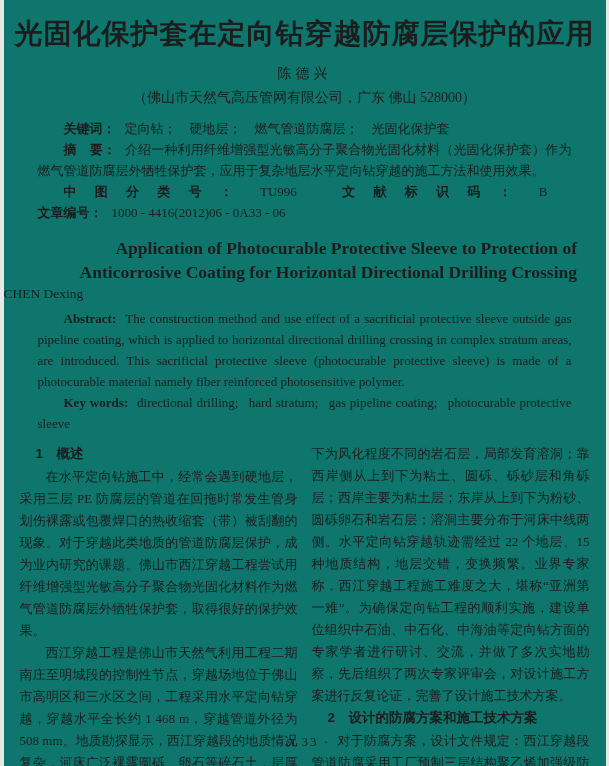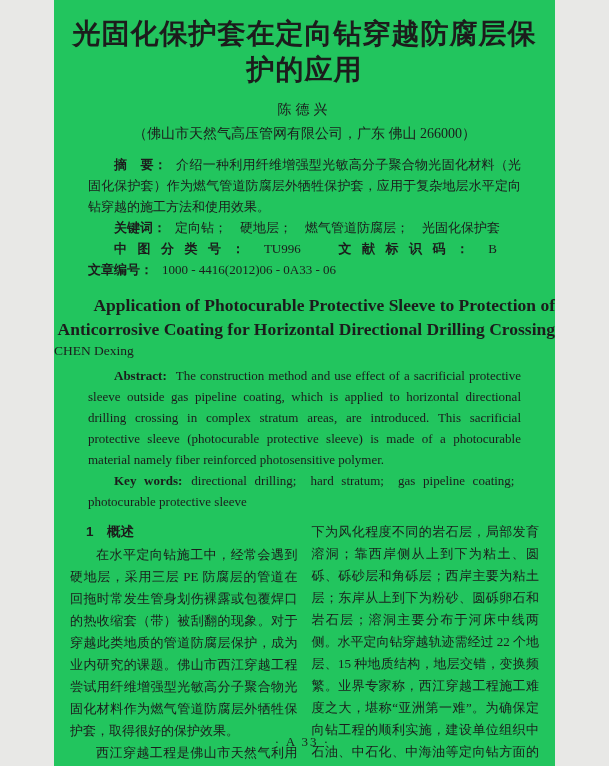--- a/index.html
+++ b/index.html
@@ -1,20 +1,20 @@
 <!DOCTYPE html>
 <html><head>
 <meta charset="utf-8">
 <style>
   html, body { margin: 0; padding: 0; background: #e8e8e6; }
   .page {
     position: relative;
-    width: 501px; height: 766px;
+    width: 602px; height: 766px;
     margin: 0 auto;
-    background: #22c55e;
+    background: #0f766e;
     color: #1c1c1c;
     font-family: "Liberation Serif", "DejaVu Serif", serif;
     overflow: hidden;
     box-sizing: border-box;
   }
   p { margin: 0; padding: 0; }
 
   
   .title-zh {
     margin: 16px 10px 0;
@@ -112,25 +112,25 @@
     letter-spacing: 2px;
   }
 </style>
 </head>
 <body>
 
 <div class="page">
 
   <h1 class="title-zh">光固化保护套在定向钻穿越防腐层保护的应用</h1>
   <div class="author-zh">陈德兴</div>
-  <div class="affil">（佛山市天然气高压管网有限公司，广东 佛山 266000）</div>
+  <div class="affil">（佛山市天然气高压管网有限公司，广东 佛山 528000）</div>
 
   <div class="front">
+    <p><b class="lbl-hei">关键词：</b><span>定向钻；　硬地层；　燃气管道防腐层；　光固化保护套</span></p>
     <p><b class="lbl-hei">摘　要：</b><span>介绍一种利用纤维增强型光敏高分子聚合物光固化材料（光固化保护套）作为燃气管道防腐层外牺牲保护套，应用于复杂地层水平定向钻穿越的施工方法和使用效果。</span></p>
-    <p><b class="lbl-hei">关键词：</b><span>定向钻；　硬地层；　燃气管道防腐层；　光固化保护套</span></p>
     <p class="meta">
       <span class="pair"><b class="lbl-hei">中图分类号：</b><span>TU996</span></span>
       <span class="pair"><b class="lbl-hei">文献标识码：</b><span>B</span></span>
       <span class="pair"><b class="lbl-hei">文章编号：</b><span>1000 - 4416(2012)06 - 0A33 - 06</span></span>
     </p>
   </div>
 
   <h2 class="title-en">Application of Photocurable Protective Sleeve to Protection of Anticorrosive Coating for Horizontal Directional Drilling Crossing</h2>
   <div class="author-en">CHEN Dexing</div>
 
@@ -140,19 +140,20 @@
   </div>
 
   <div class="columns">
     <div class="col">
       <h3 class="sec-h">1　概述</h3>
       <p class="p">在水平定向钻施工中，经常会遇到硬地层，采用三层 PE 防腐层的管道在回拖时常发生管身划伤裸露或包覆焊口的热收缩套（带）被刮翻的现象。对于穿越此类地质的管道防腐层保护，成为业内研究的课题。佛山市西江穿越工程尝试用纤维增强型光敏高分子聚合物光固化材料作为燃气管道防腐层外牺牲保护套，取得很好的保护效果。</p>
       <p class="p runover">西江穿越工程是佛山市天然气利用工程二期南庄至明城段的控制性节点，穿越场地位于佛山市高明区和三水区之间，工程采用水平定向钻穿越，穿越水平全长约 1 468 m，穿越管道外径为 508 mm。地质勘探显示，西江穿越段的地质情况复杂，河床广泛裸露圆砾、卵石等碎石土，层厚而绵延，从东岸到河床均有覆盖，最大厚度达 20 m，长达 650 m；碎石土</p>
     </div>
     <div class="col">
       <p class="pc">下为风化程度不同的岩石层，局部发育溶洞；靠西岸侧从上到下为粘土、圆砾、砾砂层和角砾层；西岸主要为粘土层；东岸从上到下为粉砂、圆砾卵石和岩石层；溶洞主要分布于河床中线两侧。水平定向钻穿越轨迹需经过 22 个地层、15 种地质结构，地层交错，变换频繁。业界专家称，西江穿越工程施工难度之大，堪称“亚洲第一难”。为确保定向钻工程的顺利实施，建设单位组织中石油、中石化、中海油等定向钻方面的专家学者进行研讨、交流，并做了多次实地勘察，先后组织了两次专家评审会，对设计施工方案进行反复论证，完善了设计施工技术方案。</p>
+      <h3 class="sec-h">2　设计的防腐方案和施工技术方案</h3>
       <p class="p runover">对于防腐方案，设计文件规定：西江穿越段管道防腐采用工厂预制三层结构聚乙烯加强级防腐层（简称 3PE 防腐层），按石油天然气行业标准 SY/T</p>
     </div>
   </div>
 
   <div class="footer">· A 33 ·</div>
 
 </div>
 
 </body></html>

